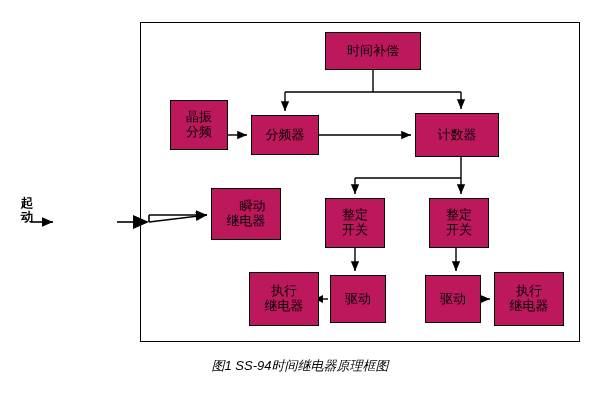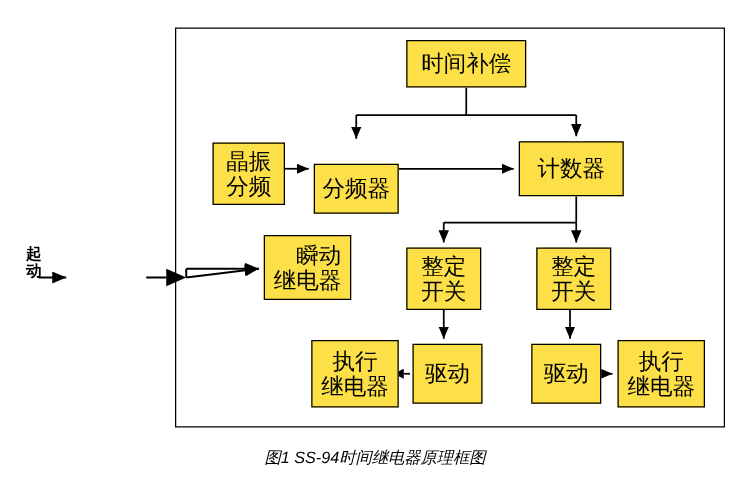--- a/index.html
+++ b/index.html
@@ -14,26 +14,26 @@
     position: relative;
     width: 600px;
     height: 400px;
     background: #ffffff;
     overflow: hidden;
   }
   .box {
     position: absolute;
     box-sizing: border-box;
     border: 1px solid #000000;
-    background: #fde047;
+    background: #be185d;
     display: flex;
     align-items: center;
     justify-content: center;
     text-align: center;
-    font-size: 18px;
+    font-size: 13px;
     line-height: 1.12;
     color: #000000;
     white-space: pre-line;
   }
   .outer-frame {
     position: absolute;
     box-sizing: border-box;
     border: 1px solid #000000;
     background: transparent;
   }
@@ -111,24 +111,24 @@
     <line x1="481" y1="299" x2="490" y2="299" stroke="#000000" stroke-width="1.4" marker-end="url(#arrow)"></line>
   </svg>
 
   <div class="outer-frame" style="left:140px; top:22px; width:440px; height:320px;"></div>
 
   <div class="label-text" style="left:14px; top:196px; width:26px;">起
 动</div>
 
   <div class="box" style="left:325px; top:32px; width:96px; height:38px;">时间补偿</div>
 
-  <div class="box" style="left:170px; top:114px; width:58px; height:50px;">晶振
+  <div class="box" style="left:170px; top:100px; width:58px; height:50px;">晶振
 分频</div>
 
-  <div class="box" style="left:251px; top:115px; width:68px; height:40px;margin-top:16px;">分频器</div>
+  <div class="box" style="left:251px; top:115px; width:68px; height:40px;">分频器</div>
 
   <div class="box" style="left:415px; top:113px; width:84px; height:44px;font-family:Liberation Serif, serif;">计数器</div>
 
 
   <div class="box" style="left:211px; top:188px; width:70px; height:52px;text-align:right;">瞬动
 继电器</div>
 
   <div class="box" style="left:325px; top:198px; width:60px; height:50px;">整定
 开关</div>
 

